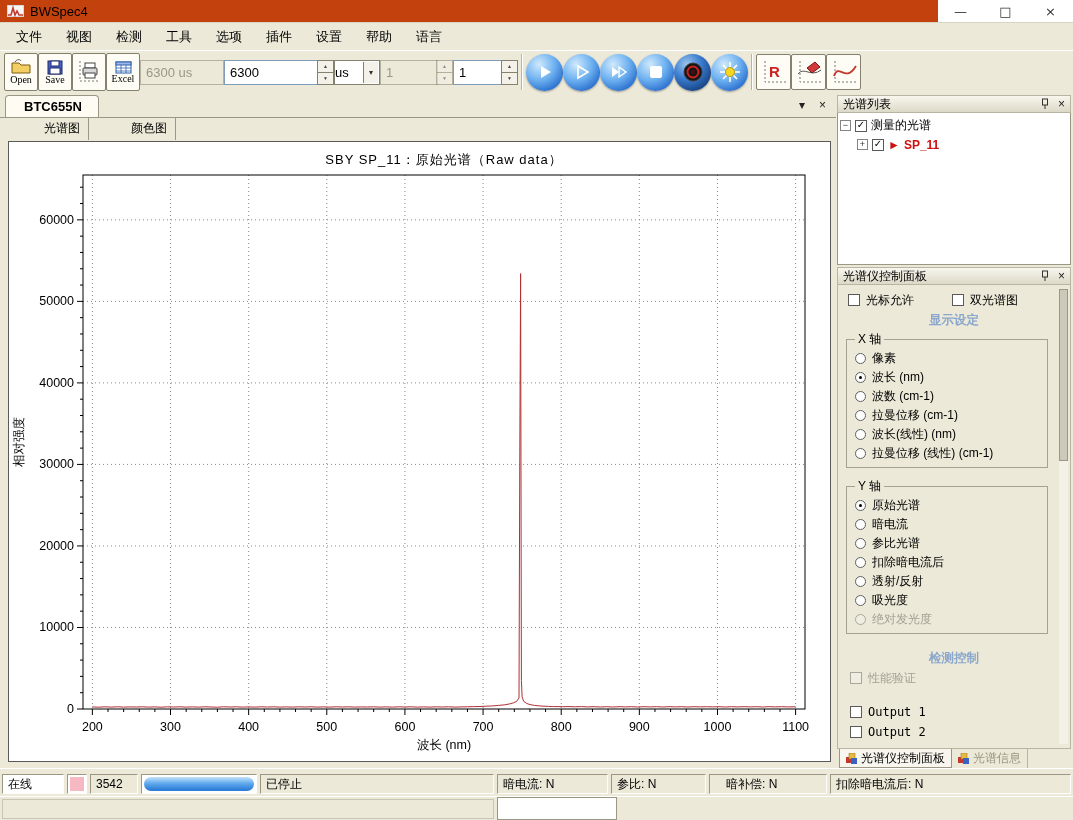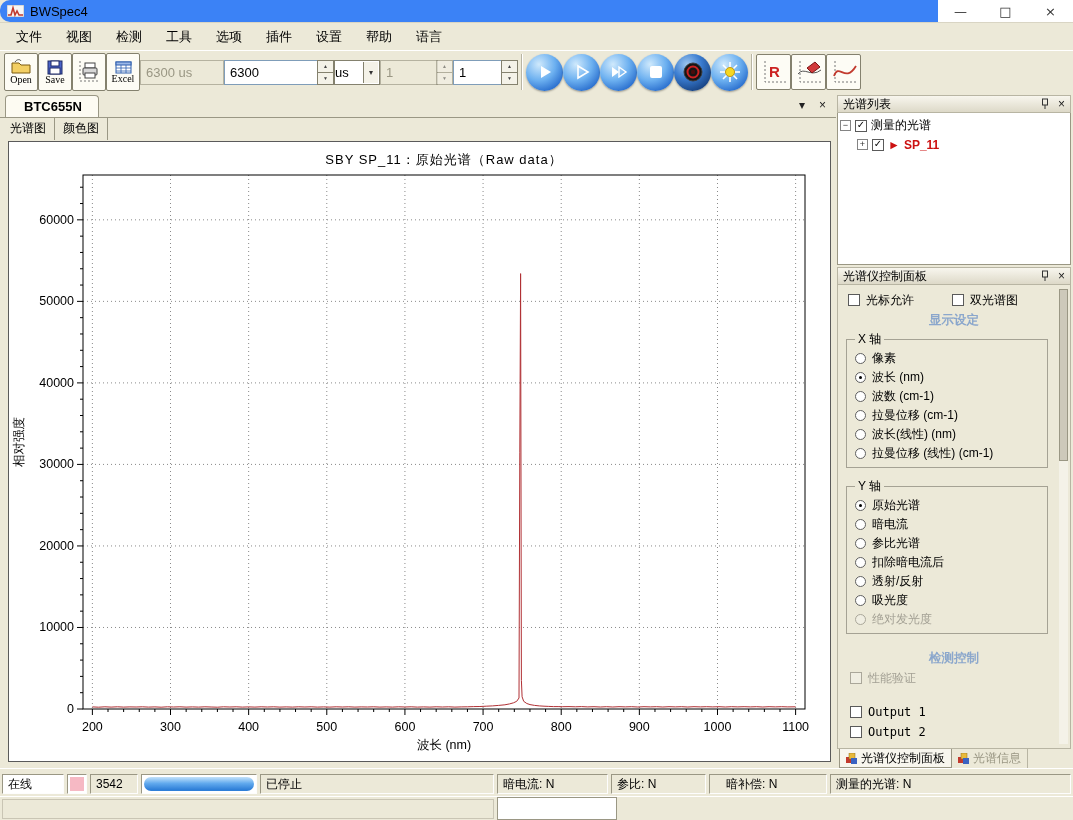--- a/index.html
+++ b/index.html
@@ -1,20 +1,20 @@
 <!DOCTYPE html>
 <html><head>
 <meta charset="utf-8">
 <style>
   * { box-sizing: border-box; margin: 0; padding: 0; }
   html,body { width:1073px; height:820px; overflow:hidden; }
   body { background:#ece9d8; font-family:"Liberation Sans",sans-serif; font-size:12px; color:#000; }
 
   
-  .titlebar { height:22px; background:#3b82f6; display:flex; align-items:center; padding-left:7px; gap:6px;border-radius:10px; }
+  .titlebar { height:22px; background:#c2410c; display:flex; align-items:center; padding-left:7px; gap:6px; }
   .app-logo { width:17px; height:12px; }
   .app-title { font-size:13px; }
   .win-ctrls { margin-left:auto; display:flex; height:100%; }
   .win-btn { width:45px; display:flex; align-items:center; justify-content:center; font-size:13px; color:#333; background:#fff; border:none; font-family:"DejaVu Sans",sans-serif; }
 
   
   .menubar { height:28px; background:#ece9d8; border-top:1px solid #d9d5c4; display:flex; align-items:center; padding-left:4px; }
   .menu-item { padding:4px 12px; font-size:13px; cursor:default; }
 
   
@@ -36,21 +36,21 @@
   
   .main { display:flex; height:675px; }
   .doc-area { width:836px; display:flex; flex-direction:column; }
   .right-col { flex:1; padding:2px 2px 0 1px; display:flex; flex-direction:column; }
 
   
   .doc-tabbar { height:25px; display:flex; align-items:flex-end; padding-left:5px; border-bottom:1px solid #9a9784; position:relative; }
   .doc-tab { background:#fdfbf2; border:1px solid #9a9784; border-bottom:none; border-radius:4px 4px 0 0; padding:3px 16px 3px 18px; font-weight:bold; font-size:13px; }
   .doc-ctrls { position:absolute; right:10px; top:5px; display:flex; gap:14px; font-size:12px; color:#222; }
   .subtabs { height:21px; display:flex; align-items:center; padding-left:2px; }
-  .subtab { padding:3px 8px; border-right:1px solid #9a9784; font-size:12px; }
+  .subtab { padding:3px 8px; border-right:1px solid #9a9784; font-size:12px;margin-left:34px; }
   .chart-panel { margin:2px 5px 0 8px; background:#fff; border:1px solid #5a5a5a; height:621px; }
 
   
   .grid { stroke:#8a8a8a; stroke-dasharray:1 3; stroke-width:1; }
   .tick { stroke:#000; stroke-width:1; }
   .frame { fill:none; stroke:#000; stroke-width:1; }
   .series { fill:none; stroke-width:1; }
   .ctitle { font:13px "Liberation Sans",sans-serif; letter-spacing:1px; }
   .ticklab { font:12.5px "Liberation Sans",sans-serif; }
   .axtitle { font:12.5px "Liberation Sans",sans-serif; }
@@ -583,18 +583,18 @@
       <div class="pink-box"></div>
     </div>
   <div class="scell w-count">3542</div>
   <div class="scell white w-prog">
       <div class="progress-bar"></div>
     </div>
   <div class="scell w-state">已停止</div>
   <div class="scell w-dark">暗电流: N</div>
   <div class="scell w-ref">参比: N</div>
   <div class="scell w-comp">暗补偿: N</div>
-  <div class="scell w-lin">测量的光谱: N</div>
+  <div class="scell w-lin">扣除暗电流后: N</div>
 </div>
 <div class="bottomrow">
   <div class="bottom-cell"></div>
   <div class="bottom-white"></div>
 </div>
 
 </body></html>

